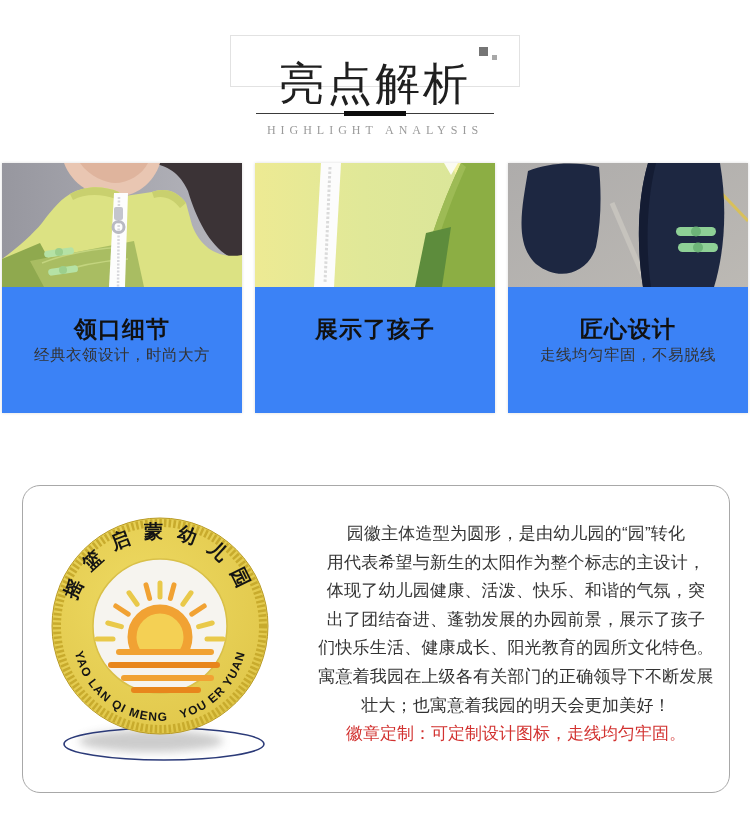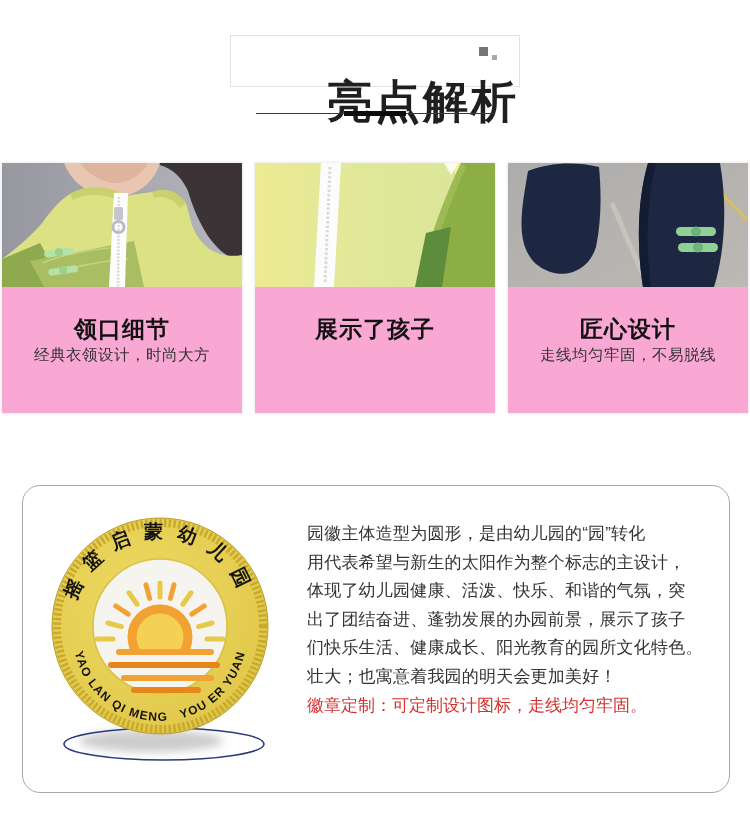--- a/index.html
+++ b/index.html
@@ -3,61 +3,62 @@
 <meta charset="utf-8">
 <style>
   html,body{margin:0;padding:0;background:#fff;}
   body{width:750px;height:839px;position:relative;overflow:hidden;
        font-family:"Liberation Sans","DejaVu Sans",sans-serif;color:#222;}
 
   
   .header{position:relative;height:160px;}
   .title-box{position:absolute;left:50%;top:35px;transform:translateX(-50%);
              width:288px;height:50px;border:1px solid #e2e2e2;background:#fff;}
-  .header-title{position:absolute;left:0;top:36px;width:100%;text-align:right;
-                font-size:45px;font-weight:700;color:#1f1f1f;letter-spacing:3px;white-space:nowrap;}
+  .header-title{position:absolute;left:0;top:18px;width:100%;text-align:center;
+                font-size:45px;font-weight:400;color:#1f1f1f;letter-spacing:3px;white-space:nowrap;}
   .sq1{position:absolute;right:31px;top:11px;width:9px;height:9px;background:#757575;}
   .sq2{position:absolute;right:22px;top:19px;width:5px;height:5px;background:#a8a8a8;}
   .divider{position:absolute;top:113px;left:50%;transform:translateX(-50%);
            width:238px;height:1px;background:#3a3a3a;}
   .divider-bar{position:absolute;left:50%;top:-2px;transform:translateX(-50%);
                width:62px;height:5px;background:#0d0d0d;}
   .header-sub{position:absolute;top:123px;left:0;width:100%;text-align:center;
               font-family:"Liberation Serif","DejaVu Serif",serif;
               font-size:12px;letter-spacing:5px;color:#9a9a9a;}
 
   
   .features{position:absolute;top:163px;left:2px;right:2px;
             display:grid;grid-template-columns:repeat(3,1fr);gap:13px;}
-  .card{background:#f9a8d4;box-shadow:0 0 3px rgba(0,0,0,.14);height:250px;}
+  .card{background:#3b82f6;box-shadow:0 0 3px rgba(0,0,0,.14);height:250px;}
   .card svg{display:block;width:100%;height:124px;}
   .card-title{margin-top:27px;text-align:center;font-size:23px;font-weight:600;
               color:#111;letter-spacing:1px;}
   .card-desc{text-align:center;font-size:15.5px;color:#333;letter-spacing:.5px;}
 
   
   .badge-box{position:absolute;left:22px;top:485px;width:708px;height:308px;
              border:1px solid #a8a8a8;border-radius:18px;background:#fff;box-sizing:border-box;}
   .emblem-wrap{position:absolute;left:10px;top:13px;width:256px;height:266px;}
-  .badge-text{position:absolute;left:284px;top:34px;width:418px;}
+  .badge-text{position:absolute;left:284px;top:34px;width:418px;text-align:center;}
   .badge-line{font-size:17px;line-height:28.6px;color:#333;white-space:nowrap;letter-spacing:.2px;}
   .badge-note{font-size:17px;line-height:28.6px;font-weight:500;color:#d23230;white-space:nowrap;}
 </style>
 </head>
 <body>
 
 <div class="header">
   <div class="title-box">
     <div class="header-title">亮点解析</div>
     <span class="sq1"></span>
     <span class="sq2"></span>
   </div>
   <div class="divider">
     <span class="divider-bar"></span>
   </div>
+  <div class="header-sub">HIGHLIGHT ANALYSIS</div>
 </div>
 
 <div class="features">
 
   <div class="card">
     <svg viewBox="0 0 240 124" preserveAspectRatio="none">
       <defs>
         <linearGradient id="bg1" x1="0" y1="0" x2="1" y2="0">
           <stop offset="0" stop-color="#97979f"></stop>
             <stop offset="1" stop-color="#b6b6bd"></stop>
@@ -196,16 +197,17 @@
       </text>
     </svg>
   </div>
 
   <div class="badge-text">
     <div class="badge-line">园徽主体造型为圆形，是由幼儿园的“园”转化</div>
     <div class="badge-line">用代表希望与新生的太阳作为整个标志的主设计，</div>
     <div class="badge-line">体现了幼儿园健康、活泼、快乐、和谐的气氛，突</div>
     <div class="badge-line">出了团结奋进、蓬勃发展的办园前景，展示了孩子</div>
     <div class="badge-line">们快乐生活、健康成长、阳光教育的园所文化特色。</div>
+    <div class="badge-line">寓意着我园在上级各有关部门的正确领导下不断发展</div>
     <div class="badge-line">壮大；也寓意着我园的明天会更加美好！</div>
     <div class="badge-note">徽章定制：可定制设计图标，走线均匀牢固。</div>
   </div>
 </div>
 
 </body></html>

